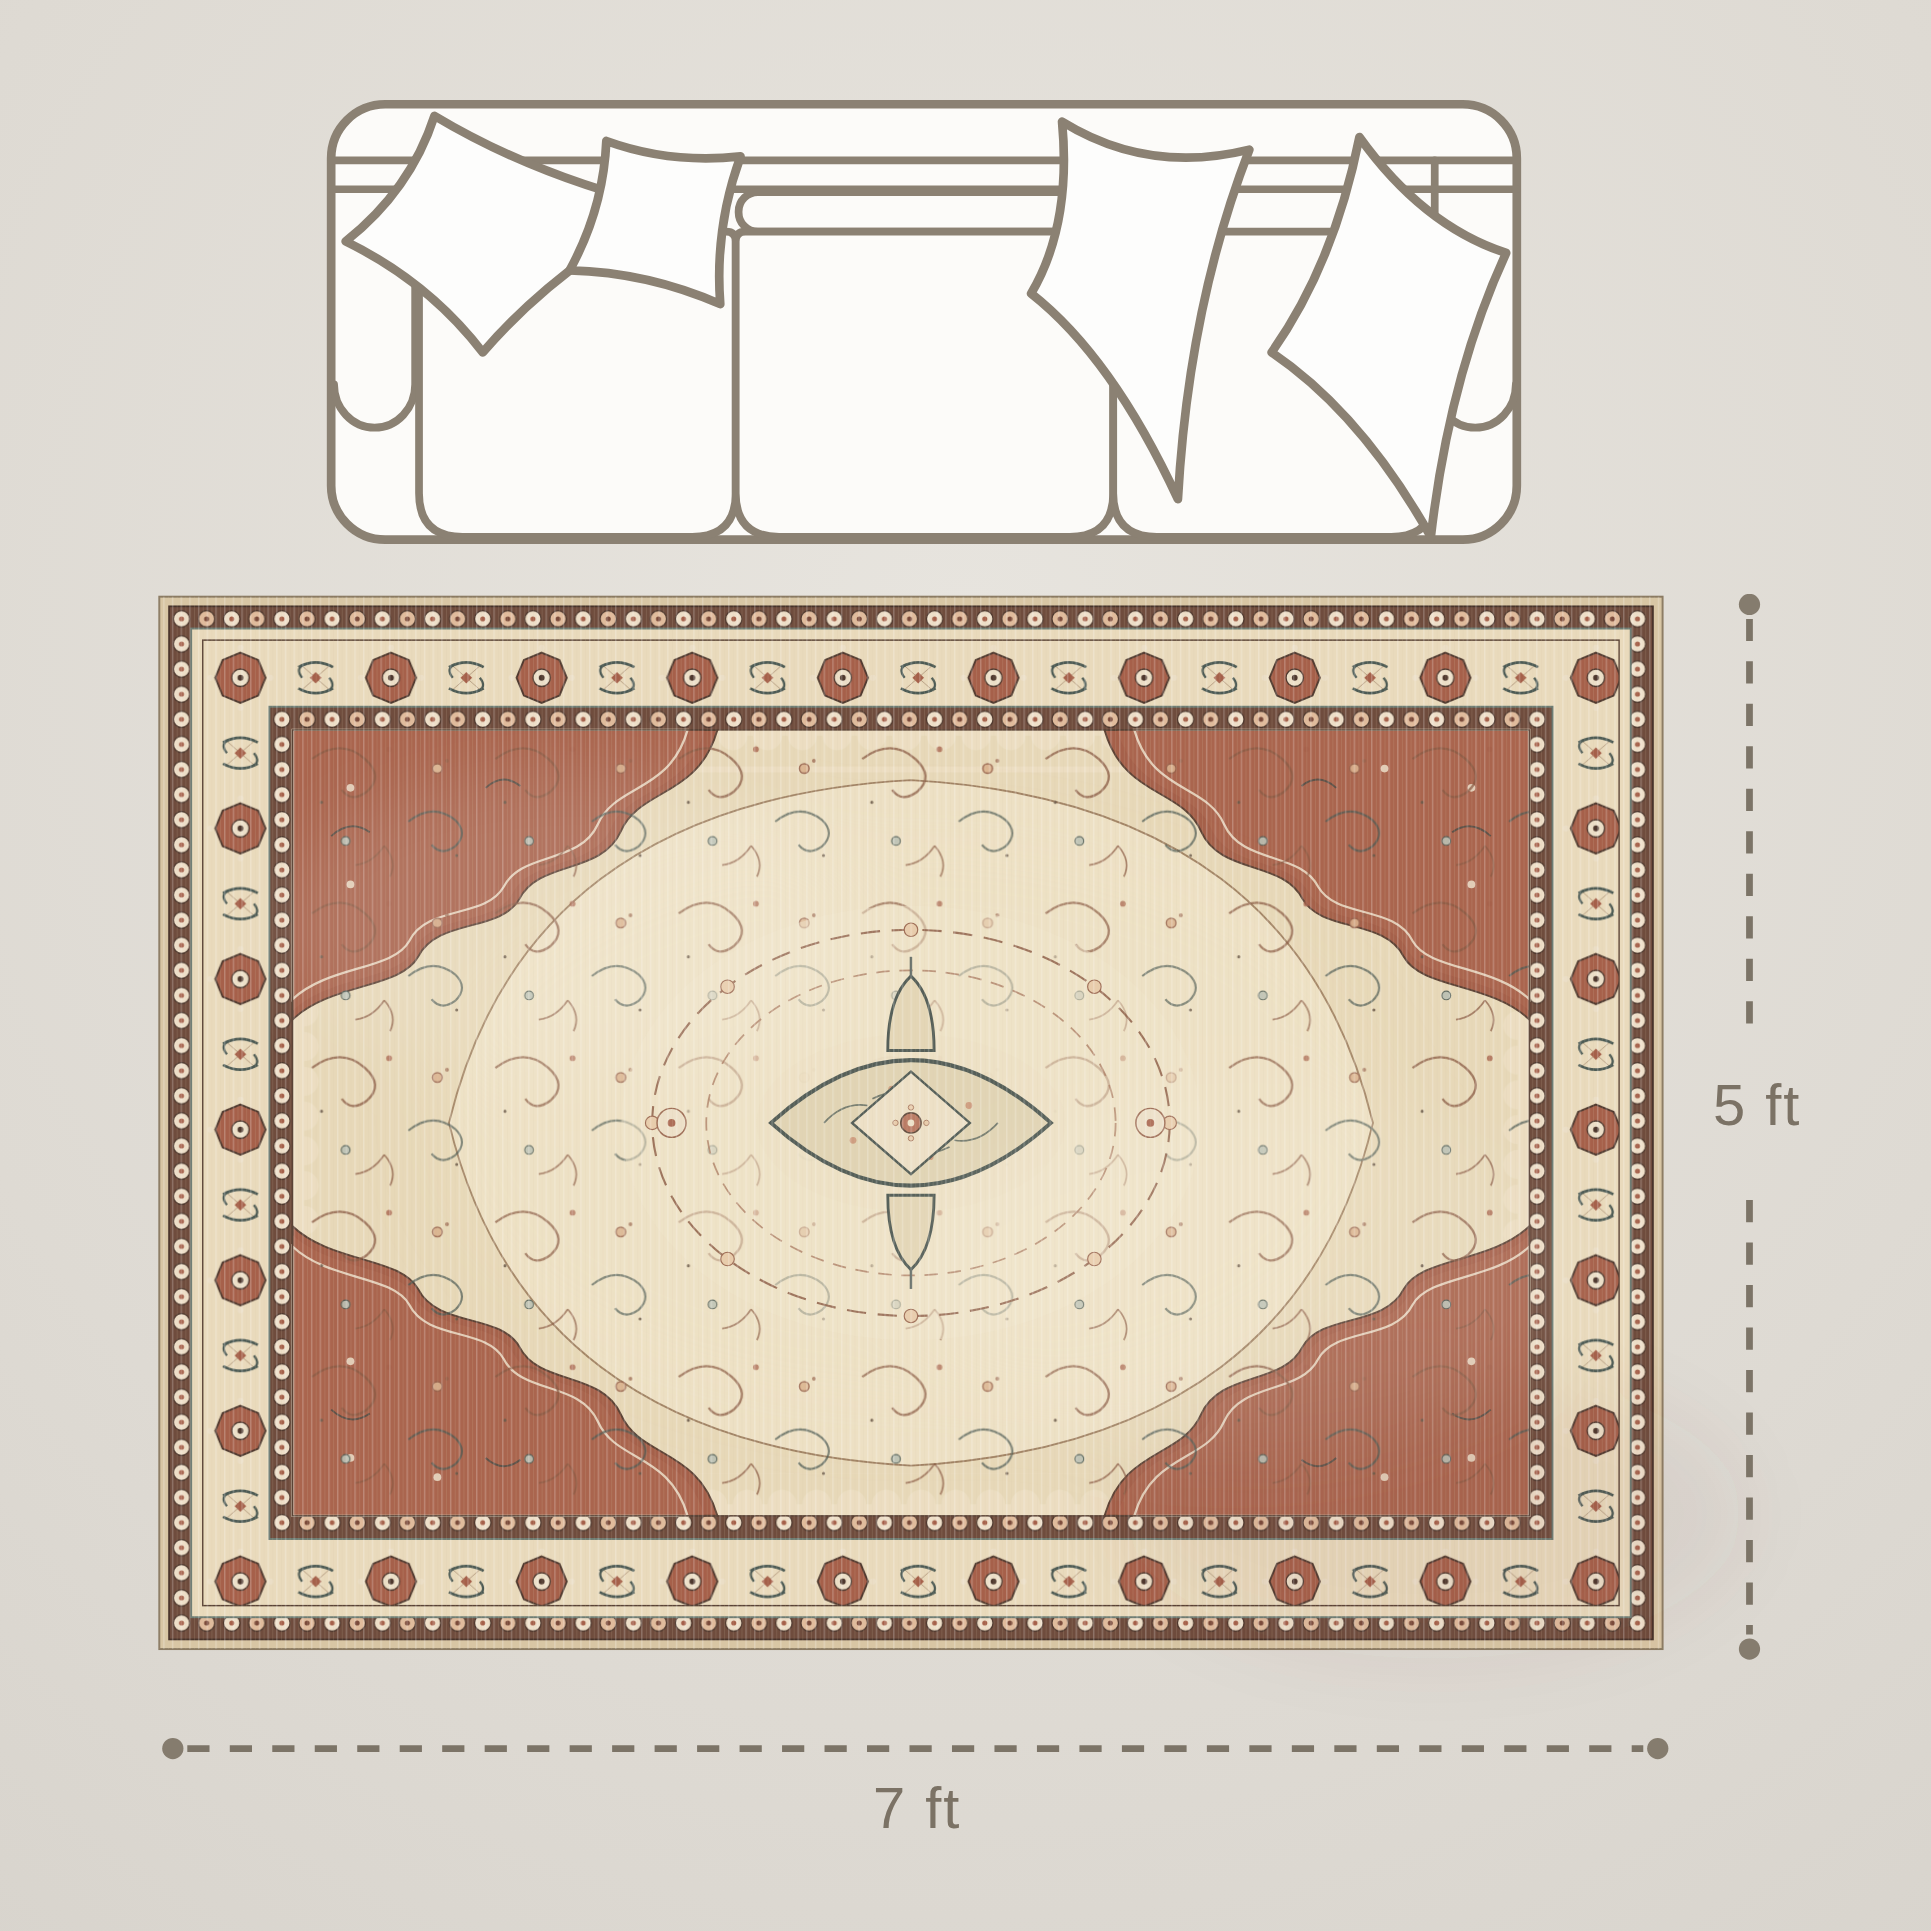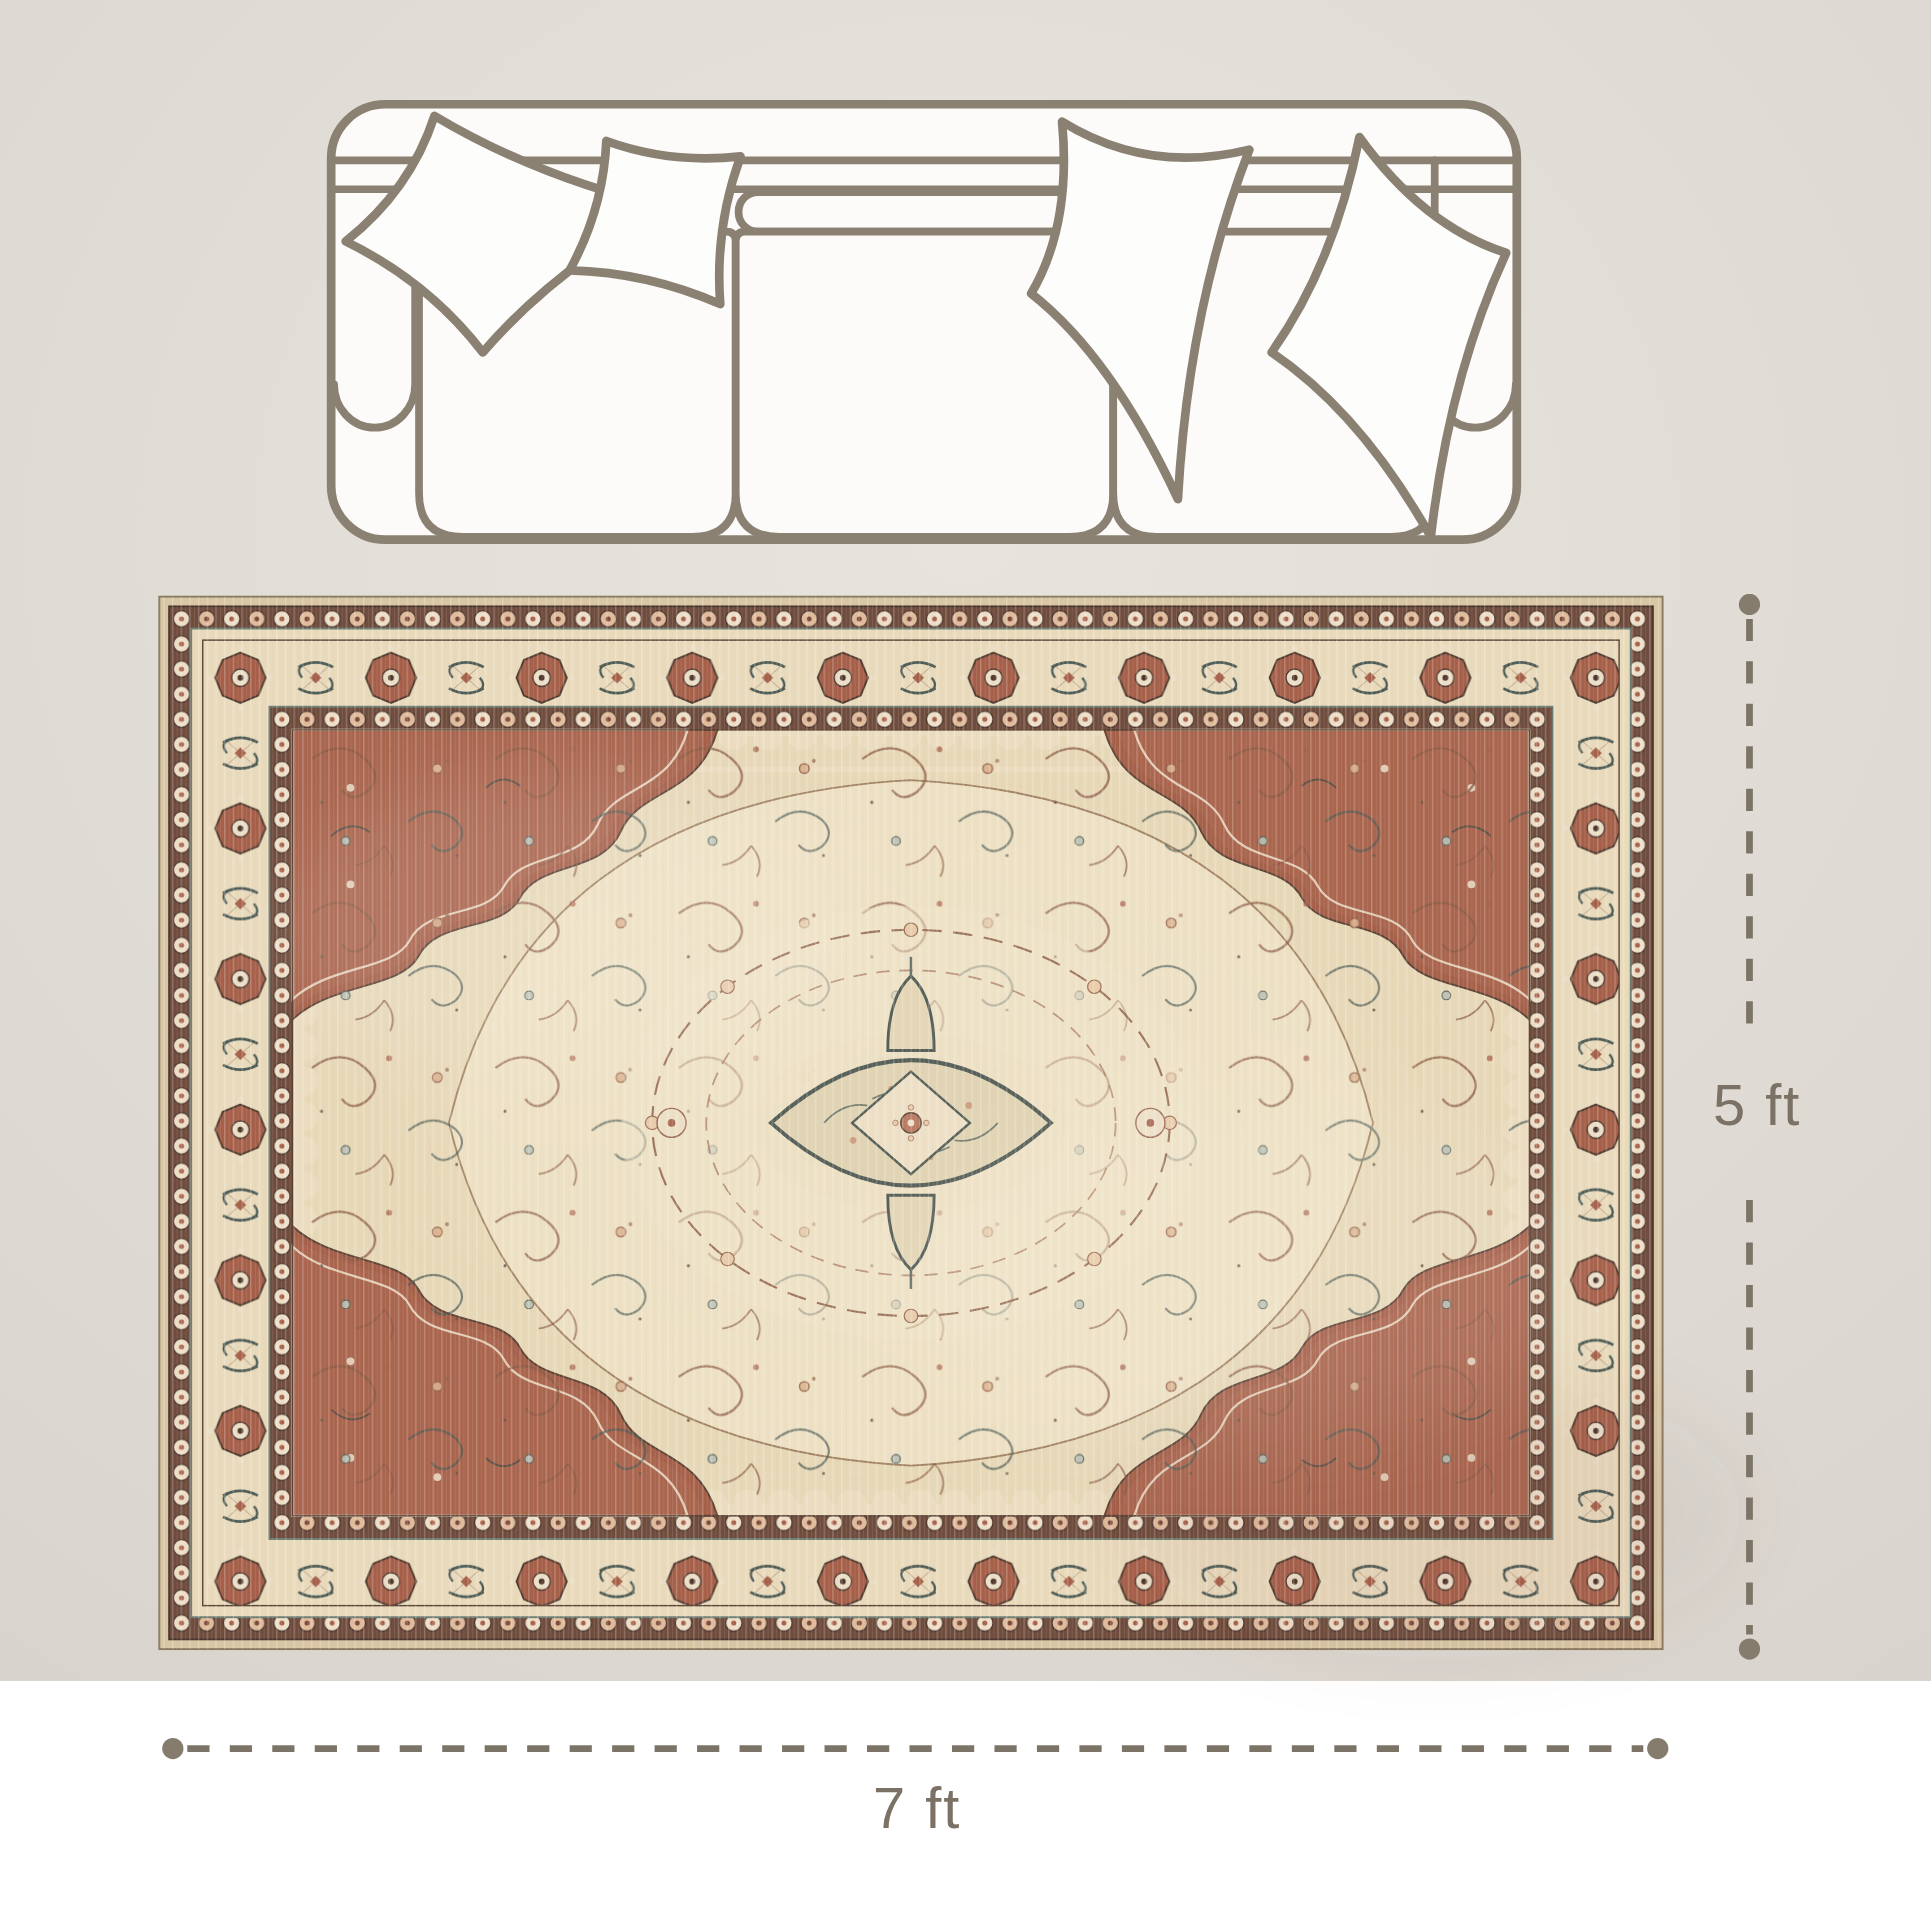--- a/index.html
+++ b/index.html
@@ -1,21 +1,21 @@
 <!DOCTYPE html>
 <html><head>
 <meta charset="utf-8">
 <style>
   html,body{margin:0;padding:0;}
   body{
     width:1931px;height:1931px;overflow:hidden;
     font-family:"Liberation Sans","DejaVu Sans",sans-serif;
   }
   .canvas{
-    position:relative;width:1931px;height:1681px;
+    position:relative;width:1931px;height:1931px;
     background:radial-gradient(120% 120% at 50% 32%, #e7e4de 0%, #dedad3 48%, #d1cdc6 100%);
   }
   svg{position:absolute;left:0;top:0;}
   .dim-label{
     font-family:"Liberation Sans","DejaVu Sans",sans-serif;
     font-size:60px;letter-spacing:2px;fill:#7b7265;
   }
 </style>
 </head>
 <body>

